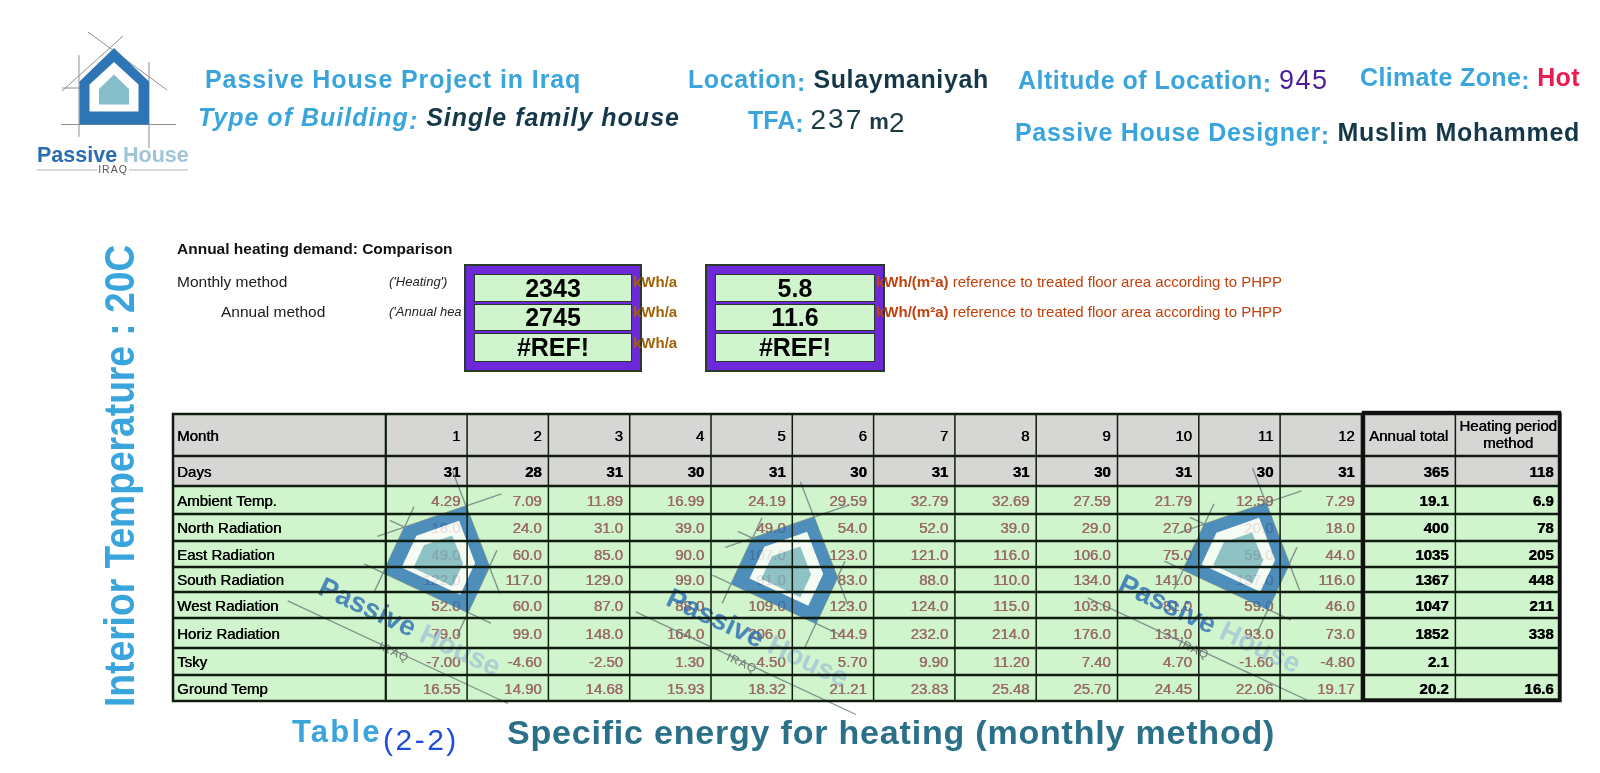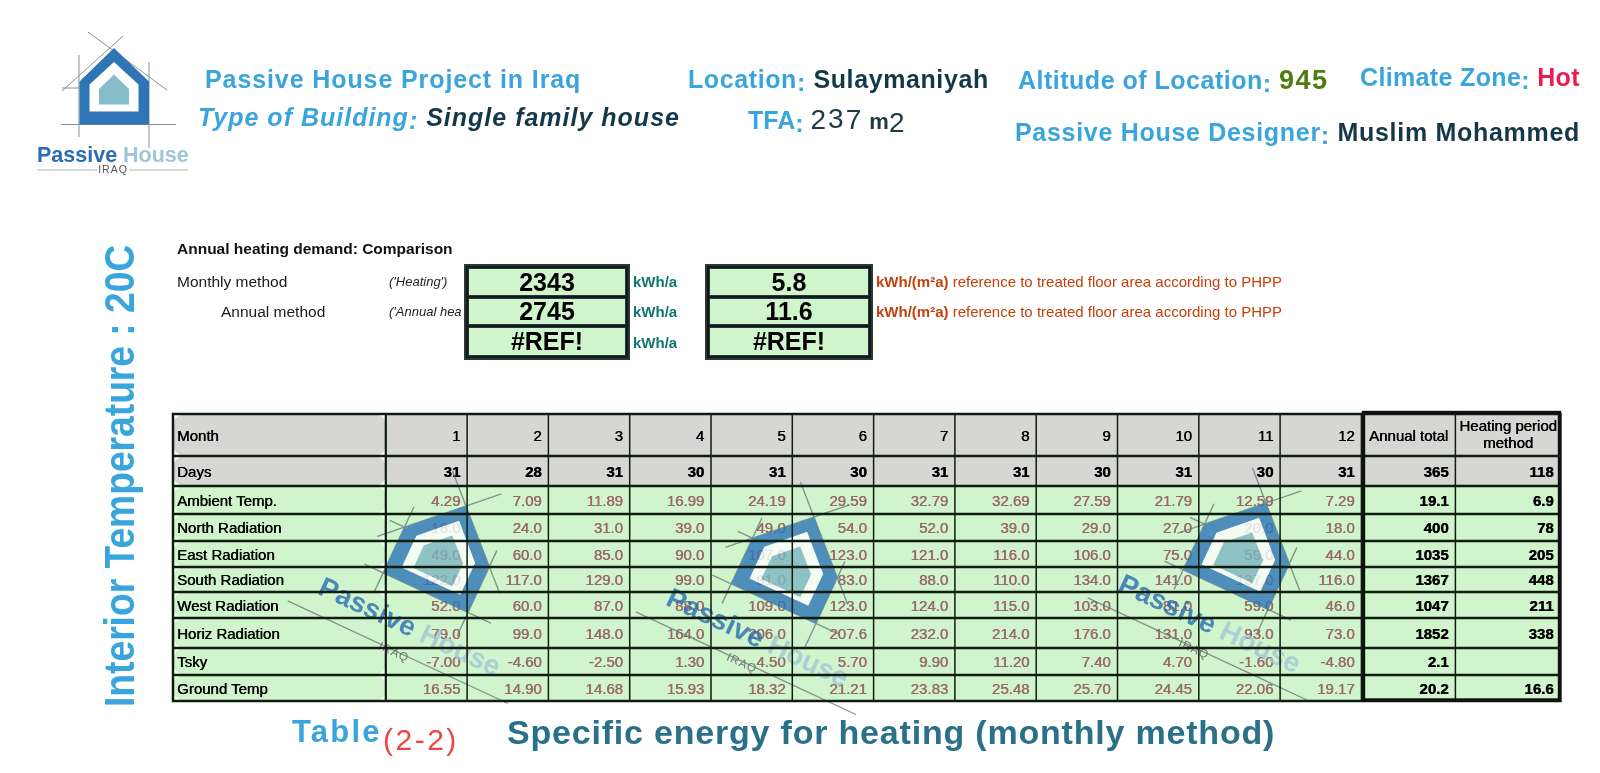--- a/index.html
+++ b/index.html
@@ -5,30 +5,30 @@
 html,body{margin:0;padding:0;}
 body{width:1600px;height:773px;background:#ffffff;position:relative;overflow:hidden;
      font-family:"Liberation Sans",sans-serif;}
 .abs{position:absolute;white-space:nowrap;}
 .blue{color:#3aa5dd;font-weight:bold;}
 .dark{color:#14384a;font-weight:bold;}
 .t{border-collapse:collapse;table-layout:fixed;}
 .t td{border:none;font-size:15px;color:#000;padding:0 7px 0 4px;overflow:hidden;text-shadow:0.5px 0 0 currentColor;}
 .t tr.hdr td{background:#d6d6d4;}
 .t tr.grn td{background:#d0f4cc;}
-.t .lbl{text-align:left;border-radius:12px;}
+.t .lbl{text-align:left;}
 .t .num{text-align:right;}
 .t .ctr{text-align:center;padding:0 2px;}
 .t .rose{color:#9a6a68;}
 .t .b{font-weight:bold;}
 .t .hp{line-height:1.12;}
-.gbox{position:absolute;border:2px solid #2a3a2a;background:#0f172a;padding:2px;}
+.gbox{position:absolute;border:2px solid #2a3a2a;background:#6d28d9;padding:8px;}
 .gcell{border:1.2px solid #2a3a2a;background:#d0f4cc;text-align:center;
        font-weight:bold;font-size:25px;color:#000;font-family:"Liberation Sans",sans-serif;}
-.kwh{position:absolute;font-size:15px;font-weight:bold;color:#0f766e;white-space:nowrap;}
+.kwh{position:absolute;font-size:15px;font-weight:bold;color:#a16207;white-space:nowrap;}
 .ref{position:absolute;font-size:15px;color:#c2410c;white-space:nowrap;}
 .mlabel{position:absolute;font-size:15.5px;color:#1a1a1a;white-space:nowrap;}
 .ital{position:absolute;font-size:13px;font-style:italic;color:#222;white-space:nowrap;}
 </style>
 </head>
 <body>
 
 <svg class="abs" style="left:0;top:0;" width="300" height="200" viewBox="0 0 300 200">
   <g stroke="#8f8f8f" stroke-width="1">
     <line x1="88" y1="32" x2="167" y2="90"></line>
@@ -48,21 +48,21 @@
 </svg>
 
 <div class="abs blue" style="left:205px;top:65px;font-size:25px;letter-spacing:0.9px;">Passive House Project in Iraq</div>
 
 <div class="abs" style="left:198px;top:103px;font-size:25px;letter-spacing:1px;font-style:italic;"><span class="blue">Type of Building<span style="position:relative;top:3px;">:</span> </span><span class="dark">Single family house</span></div>
 
 <div class="abs" style="left:688px;top:65px;font-size:25px;letter-spacing:0.6px;"><span class="blue">Location<span style="position:relative;top:3px;">:</span> </span><span class="dark">Sulaymaniyah</span></div>
 
 <div class="abs" style="left:748px;top:104px;font-size:25px;"><span class="blue">TFA<span style="position:relative;top:3px;">:</span> </span><span style="color:#1c3a42;font-size:28px;font-weight:400;letter-spacing:2px;">2<span style="position:relative;top:-1px;">3</span>7</span><span style="color:#1c3a42;font-weight:bold;font-size:22px;"> m</span><span style="color:#1c3a42;font-size:28px;font-weight:400;position:relative;top:3px;">2</span></div>
 
-<div class="abs" style="left:1018px;top:65px;font-size:25px;letter-spacing:0.5px;"><span class="blue">Altitude of Location<span style="position:relative;top:3px;">:</span> </span><span style="color:#4d7c0f;font-size:27px;font-weight:700;letter-spacing:1.5px;">945</span></div>
+<div class="abs" style="left:1018px;top:65px;font-size:25px;letter-spacing:0.5px;"><span class="blue">Altitude of Location<span style="position:relative;top:3px;">:</span> </span><span style="color:#4c1d95;font-size:27px;font-weight:400;letter-spacing:1.5px;">945</span></div>
 
 <div class="abs" style="left:1360px;top:63px;font-size:25px;letter-spacing:0.35px;"><span class="blue">Climate Zone<span style="position:relative;top:3px;">:</span> </span><span style="color:#ea1c4f;font-weight:bold;">Hot</span></div>
 
 <div class="abs" style="left:1015px;top:118px;font-size:25px;letter-spacing:0.7px;"><span class="blue">Passive House Designer<span style="position:relative;top:3px;">:</span> </span><span class="dark">Muslim Mohammed</span></div>
 
 <div class="abs blue" style="left:95px;top:707px;font-size:43px;transform:rotate(-90deg) scaleX(0.865);transform-origin:0 0;">Interior Temperature : 20C</div>
 
 <div class="abs" style="left:177px;top:240px;font-size:15.5px;font-weight:bold;color:#111;">Annual heating demand: Comparison</div>
 
 <div class="mlabel" style="left:177px;top:273px;">Monthly method</div>
@@ -240,21 +240,21 @@
           <td class="num b">211</td>
 </tr>
 
 <tr style="height:30px" class="grn">
 <td class="lbl">Horiz Radiation</td>
 <td class="num rose">79.0</td>
 <td class="num rose">99.0</td>
 <td class="num rose">148.0</td>
 <td class="num rose">164.0</td>
 <td class="num rose">206.0</td>
-<td class="num rose">207.6</td>
+<td class="num rose">144.9</td>
 <td class="num rose">232.0</td>
 <td class="num rose">214.0</td>
 <td class="num rose">176.0</td>
 <td class="num rose">131.0</td>
 <td class="num rose">93.0</td>
 <td class="num rose">73.0</td>
 <td class="num b">1852</td>
           <td class="num b">338</td>
 </tr>
 
@@ -292,21 +292,21 @@
 <td class="num rose">19.17</td>
 <td class="num b">20.2</td>
           <td class="num b">16.6</td>
 </tr>
 </tbody>
     </table>
 </div>
 
 <div class="abs blue" style="left:292px;top:714px;font-size:31px;letter-spacing:2.2px;">Table</div>
 
-<div class="abs" style="left:383px;top:723px;font-size:30px;color:#ef4444;letter-spacing:2.5px;">(2-2)</div>
+<div class="abs" style="left:383px;top:723px;font-size:30px;color:#1d4ed8;letter-spacing:2.5px;">(2-2)</div>
 
 <div class="abs" style="left:507px;top:713px;font-size:34px;font-weight:bold;color:#2a7088;letter-spacing:0.8px;">Specific energy for heating (monthly method)</div>
 
 <svg class="abs" style="left:0;top:0;z-index:5;pointer-events:none;opacity:0.80;" width="1600" height="773" viewBox="0 0 1600 773">
   <defs>
     <g id="wm">
       <g stroke="#6b7b7b" stroke-width="1.5" fill="none">
         <line x1="-30" y1="-84" x2="75" y2="17"></line>
         <line x1="30" y1="-84" x2="-75" y2="17"></line>
         <line x1="-52" y1="-30" x2="-52" y2="75"></line>

